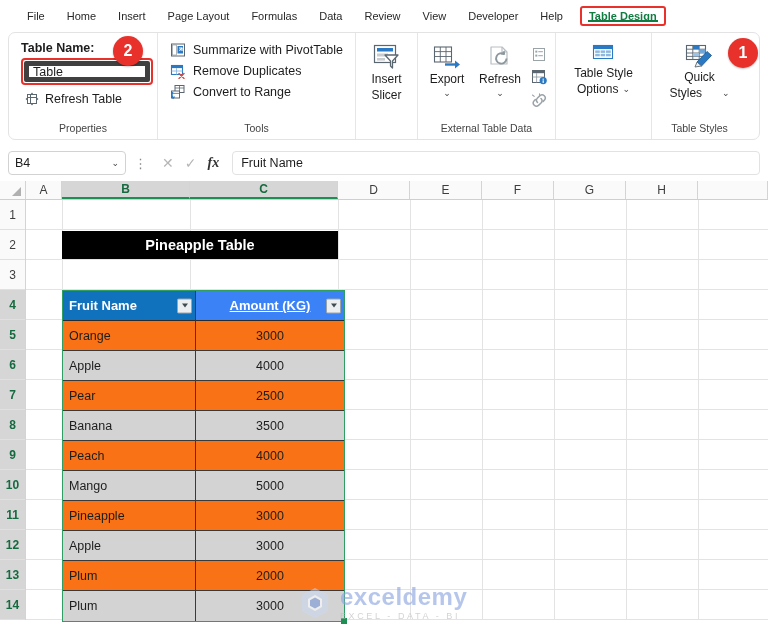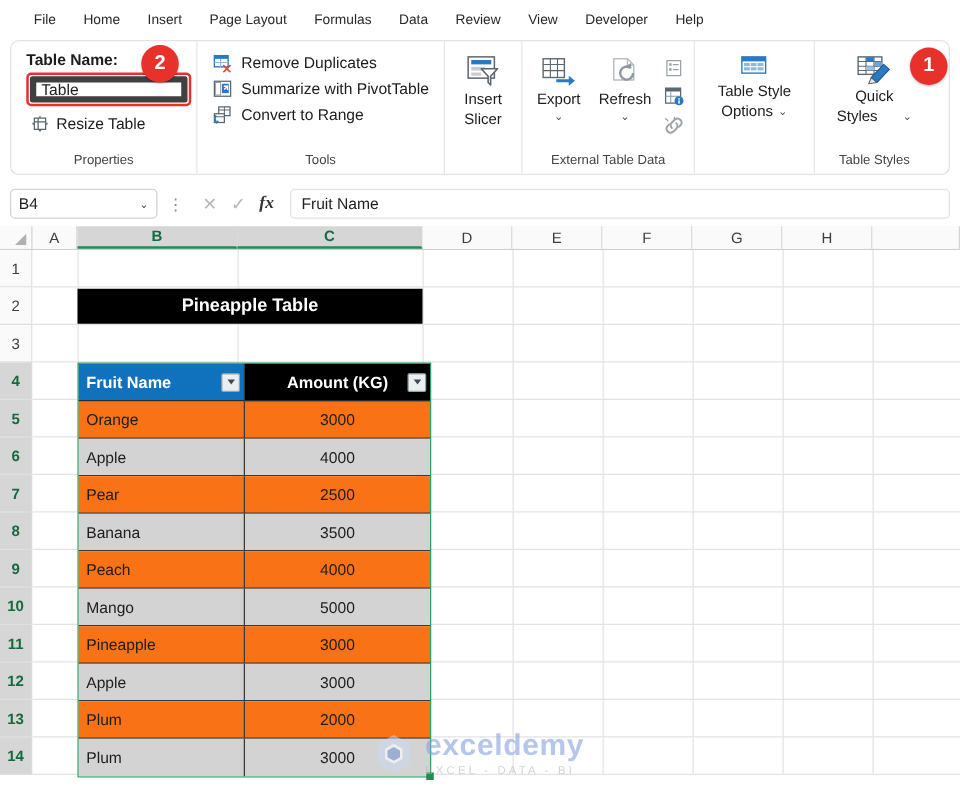--- a/index.html
+++ b/index.html
@@ -220,21 +220,21 @@
     font-size:12.5px; color:#1d1d1d;
     border-bottom:1px solid #3a3a3a;
     padding:0 6px;
   }
   .xt-hdr {
     color:#fff; font-weight:700; font-size:13px;
     justify-content:center; position:relative;
     border-bottom:1px solid #2a2a2a;
   }
   .xt-hdr.c1 { background:#1071bd; }
-  .xt-hdr.c2 { background:#000000; }
+  .xt-hdr.c2 { background:#3b82f6;text-decoration:underline; }
   .filt {
     position:absolute; right:3px; top:50%; transform:translateY(-50%);
     width:15px; height:15px; background:#eceff1;
     border:1px solid #9aa3a8; border-radius:1.5px;
     display:flex; align-items:center; justify-content:center;
   }
   .filt::after {
     content:""; width:0;height:0;border-style:solid;
     border-width:4px 3.5px 0 3.5px;
     border-color:#3f4b52 transparent transparent transparent;
@@ -267,20 +267,21 @@
   <div class="tab">File</div>
   <div class="tab">Home</div>
   <div class="tab">Insert</div>
   <div class="tab">Page Layout</div>
   <div class="tab">Formulas</div>
   <div class="tab">Data</div>
   <div class="tab">Review</div>
   <div class="tab">View</div>
   <div class="tab">Developer</div>
   <div class="tab">Help</div>
+  <div class="tab active-td">Table Design</div>
 </div>
 
 <div class="ribbon">
 
   <div class="group g-properties">
     <div class="group-body">
       <div class="prop-col">
         <div class="tname-label">Table Name:</div>
         <div class="tname-wrap">
           <input class="tname-input" type="text" value="Table" style="">
@@ -290,53 +291,53 @@
             <svg width="14" height="14" viewBox="0 0 14 14">
               <rect x="2.5" y="2.5" width="9" height="9" fill="none" stroke="#5b6770" stroke-width="1"></rect>
               <line x1="2.5" y1="5.5" x2="11.5" y2="5.5" stroke="#5b6770" stroke-width="1"></line>
               <line x1="5.5" y1="2.5" x2="5.5" y2="11.5" stroke="#5b6770" stroke-width="1"></line>
               <path d="M7 0.5 L5.8 2 L8.2 2 Z" fill="#5b6770"></path>
               <path d="M7 13.5 L5.8 12 L8.2 12 Z" fill="#5b6770"></path>
               <path d="M0.5 7 L2 5.8 L2 8.2 Z" fill="#5b6770"></path>
               <path d="M13.5 7 L12 5.8 L12 8.2 Z" fill="#5b6770"></path>
             </svg>
           </span>
-          <span>Resize Table</span>
+          <span>Refresh Table</span>
         </div>
       </div>
     </div>
     <div class="group-label">Properties</div>
   </div>
 
   <div class="group g-tools">
     <div class="group-body">
       <div class="tool-col">
+        <div class="tool-item">
+          <span>
+            <svg width="16" height="16" viewBox="0 0 16 16">
+              <rect x="1.5" y="2" width="13" height="12" fill="#fff" stroke="#5b6770" stroke-width="1"></rect>
+              <rect x="2.5" y="3" width="4" height="10" fill="#fff" stroke="#8d979e" stroke-width=".7"></rect>
+              <rect x="7.5" y="4" width="5.5" height="7.5" fill="#2b79c2"></rect>
+              <path d="M9 6 h3 v3" fill="none" stroke="#fff" stroke-width="1.1"></path>
+              <path d="M12 6 L9.4 8.6" stroke="#fff" stroke-width="1.1"></path>
+            </svg>
+          </span>
+          <span>Summarize with PivotTable</span>
+        </div>
         <div class="tool-item">
           <span>
             <svg width="16" height="16" viewBox="0 0 16 16">
               <rect x="1.5" y="2.5" width="11" height="9" fill="#fff" stroke="#2b79c2" stroke-width="1.1"></rect>
               <rect x="1.5" y="2.5" width="11" height="2.6" fill="#2b79c2"></rect>
               <line x1="1.5" y1="8" x2="12.5" y2="8" stroke="#8fb8de" stroke-width=".9"></line>
               <line x1="6.5" y1="5.1" x2="6.5" y2="11.5" stroke="#8fb8de" stroke-width=".9"></line>
               <path d="M9 10.5 L14 15.5 M14 10.5 L9 15.5" stroke="#e04a3f" stroke-width="1.4" stroke-linecap="round"></path>
             </svg>
           </span>
           <span>Remove Duplicates</span>
-        </div>
-        <div class="tool-item">
-          <span>
-            <svg width="16" height="16" viewBox="0 0 16 16">
-              <rect x="1.5" y="2" width="13" height="12" fill="#fff" stroke="#5b6770" stroke-width="1"></rect>
-              <rect x="2.5" y="3" width="4" height="10" fill="#fff" stroke="#8d979e" stroke-width=".7"></rect>
-              <rect x="7.5" y="4" width="5.5" height="7.5" fill="#2b79c2"></rect>
-              <path d="M9 6 h3 v3" fill="none" stroke="#fff" stroke-width="1.1"></path>
-              <path d="M12 6 L9.4 8.6" stroke="#fff" stroke-width="1.1"></path>
-            </svg>
-          </span>
-          <span>Summarize with PivotTable</span>
         </div>
         <div class="tool-item">
           <span>
             <svg width="16" height="16" viewBox="0 0 16 16">
               <rect x="5" y="1.5" width="9" height="7" fill="#fff" stroke="#5b6770" stroke-width="1"></rect>
               <line x1="5" y1="4" x2="14" y2="4" stroke="#5b6770" stroke-width=".8"></line>
               <line x1="9.5" y1="1.5" x2="9.5" y2="8.5" stroke="#5b6770" stroke-width=".8"></line>
               <rect x="1.5" y="7" width="8" height="7" fill="#fff" stroke="#5b6770" stroke-width="1"></rect>
               <line x1="1.5" y1="9.4" x2="9.5" y2="9.4" stroke="#5b6770" stroke-width=".8"></line>
               <path d="M3 13.5 a3.6 3.6 0 0 1 0-5.2" fill="none" stroke="#2b79c2" stroke-width="1.5"></path>

